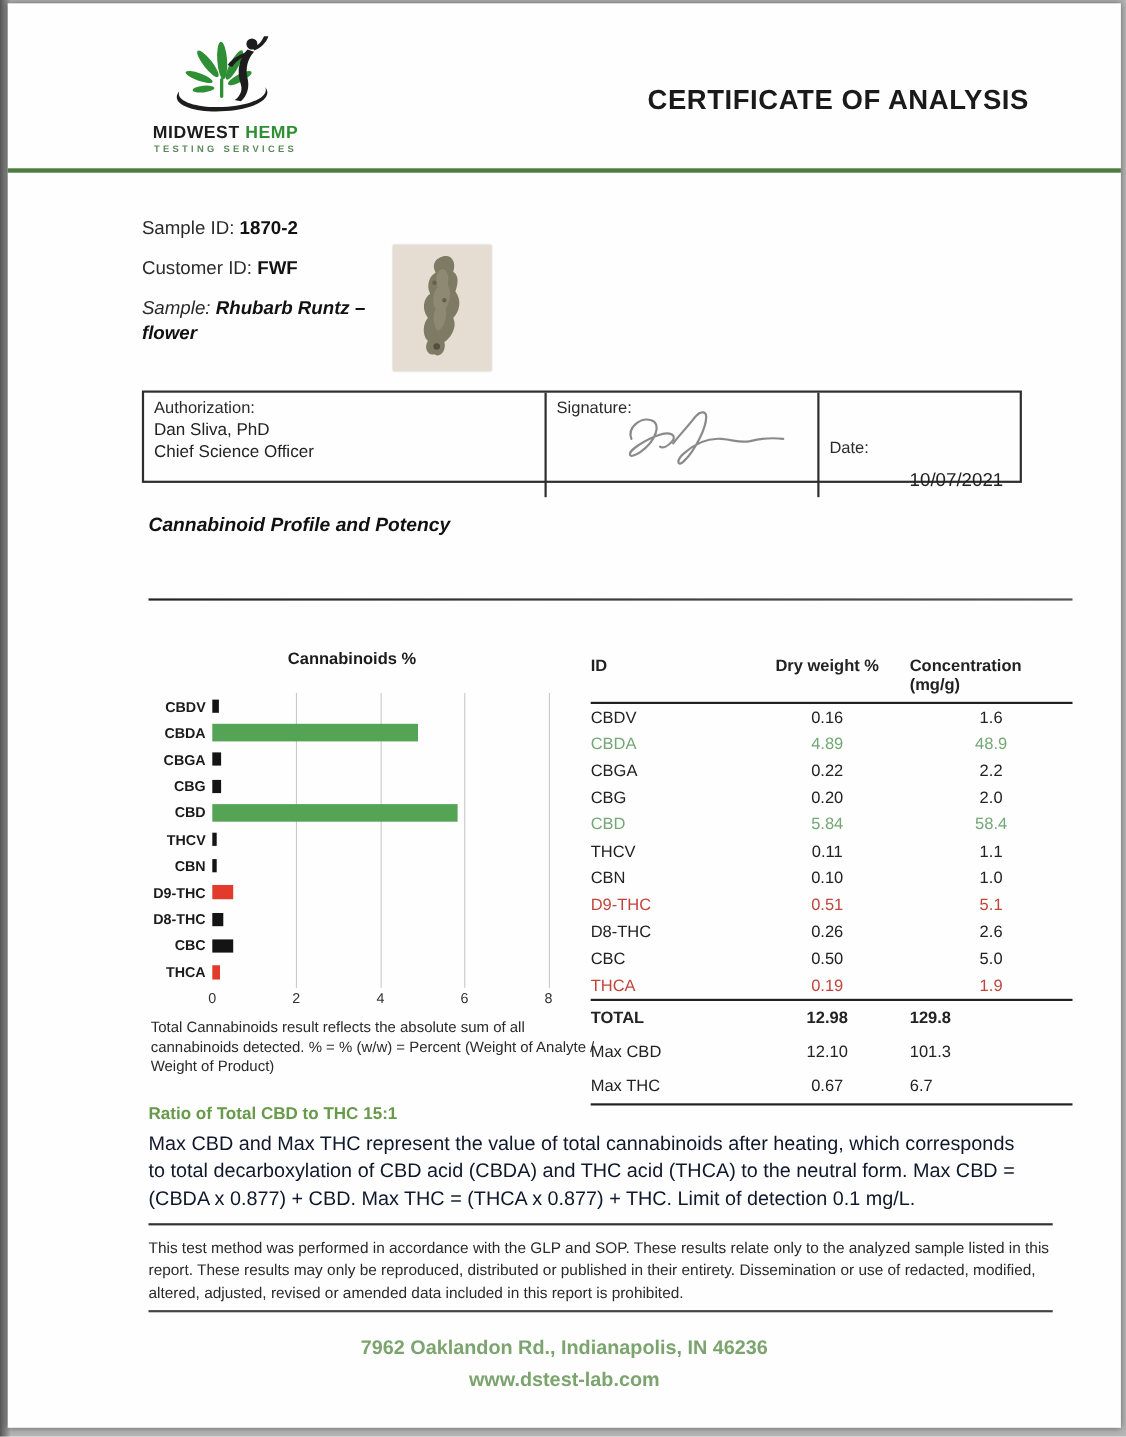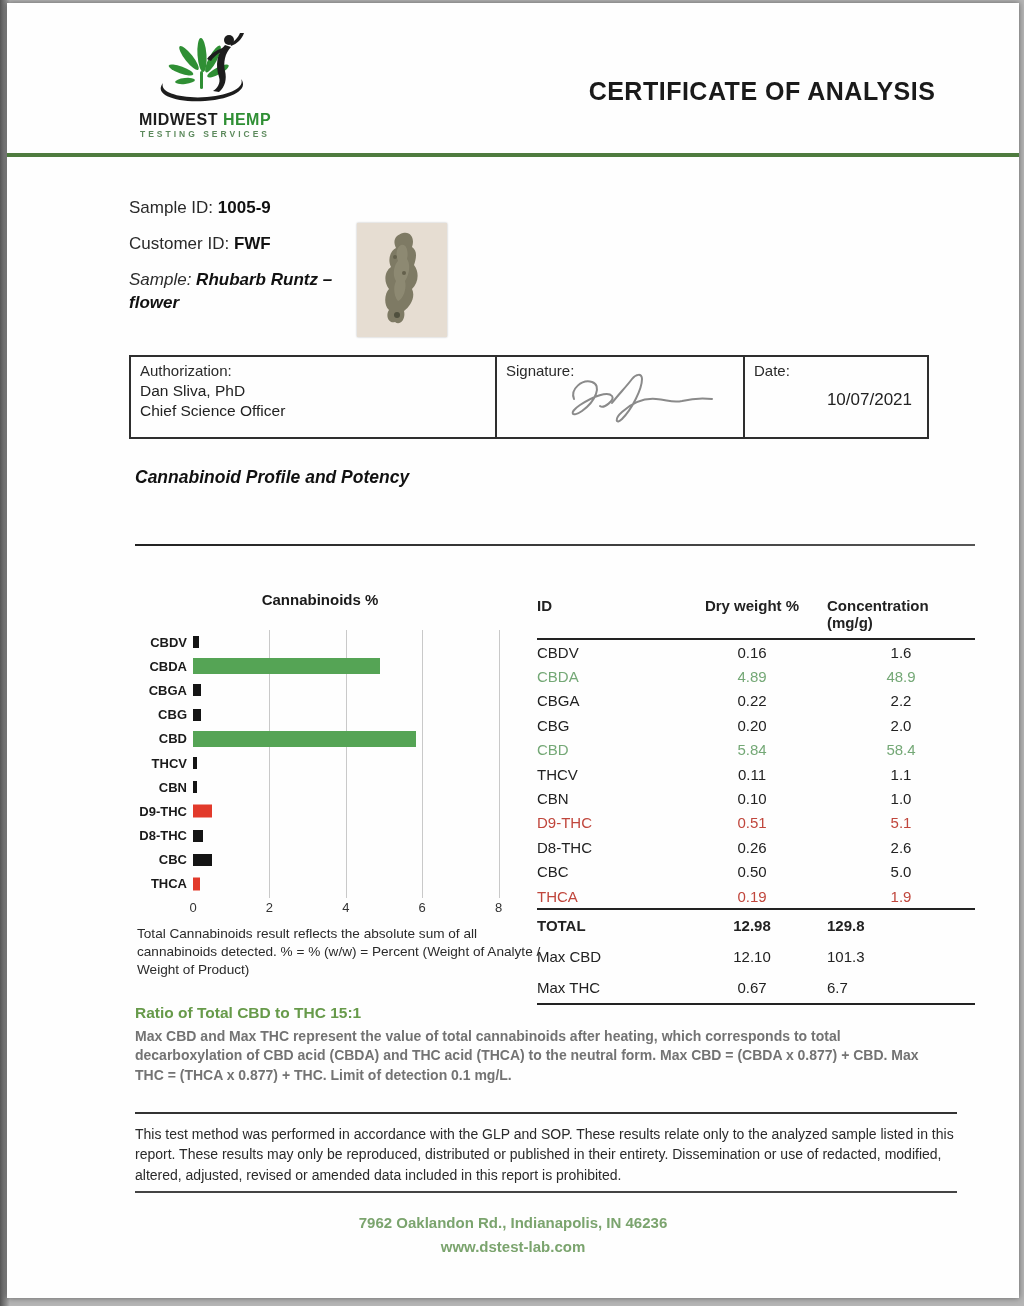--- a/index.html
+++ b/index.html
@@ -28,21 +28,21 @@
   .sample-block { left:122px; top:194px; width:250px; font-size:17px; line-height:1.35; color:#2a2a2a;}
   .sample-block p { margin-bottom:13px; }
   .sample-block p.tight { margin-bottom:2px; }
   .sample-block b { color:#111; }
   .photo { left:350px; top:220px; width:90px; height:114px; background:#eae1d6; box-shadow:0 0 2px #bbb; }
 
   
   .auth-table { left:122px; top:352px; width:800px; height:84px; border:2px solid #2e2e2e;
     display:grid; grid-template-columns:366px 248px 182px; font-size:15.5px; }
   .auth-cell { border-right:2px solid #2e2e2e; padding:4px 9px; position:relative; line-height:1.3; }
-  .auth-cell:last-child { border-right:none; }
+  .auth-cell:last-child { border-right:none;margin-top:37px; }
   .auth-label { font-size:15px; color:#2a2a2a; }
   .sig-svg { position:absolute; left:55px; top:8px; }
   .date-value { text-align:right; font-size:17px; margin-top:8px; padding-right:6px; }
 
   
   .sec-heading { left:128px; top:464px; font-size:17.5px; font-weight:bold; font-style:italic; color:#111;}
   .method-text { left:128px; top:502px; font-size:16px; color:#2a2a2a; }
   .rule-dark { left:128px; top:541px; width:840px; height:2px; background:linear-gradient(90deg,#222,#555); }
 
   
@@ -72,25 +72,25 @@
   .t-row.c-red { color:#c0463c; }
   .t-sep { border-top:2px solid #222; }
   .t-sum { display:grid; grid-template-columns:140px 150px 148px; height:31px; align-items:center; }
   .t-sum span:nth-child(2){ text-align:center; }
   .t-sum span:nth-child(3){ }
   .t-sum.bold { font-weight:bold; }
   .t-bottom { border-top:2px solid #222; }
 
   
   .ratio-head { left:128px; top:1001px; font-size:15.5px; font-weight:bold; color:#679a4a; }
-  .ratio-text { left:128px; top:1024px; width:800px; font-size:14px; line-height:1.38; color:#737373;font-weight:bold; }
+  .ratio-text { left:128px; top:1024px; width:800px; font-size:18px; line-height:1.38; color:#0f172a; }
   .disc-line-top { left:128px; top:1109px; width:822px; height:2px; background:#333; }
   .disclaimer { left:128px; top:1121px; width:820px; font-size:14px; line-height:1.45; color:#2a2a2a; }
   .disc-line-bot { left:128px; top:1188px; width:822px; height:1.5px; background:#444; }
-  .footer { left:106px; top:1208px; width:800px; text-align:center; color:#7ba46e; font-weight:bold; font-size:15px; line-height:1.6;}
+  .footer { left:106px; top:1208px; width:800px; text-align:center; color:#7ba46e; font-weight:bold; font-size:18px; line-height:1.6;}
 </style>
 </head>
 <body>
 
 <div class="page">
 
   <div class="abs coa-title">CERTIFICATE OF ANALYSIS</div>
 
   <div class="abs logo">
     <svg width="120" height="78" viewBox="0 0 120 78">
@@ -116,21 +116,21 @@
     </svg>
     <div class="logo-words">
       <span>MIDWEST</span>
       <span class="green">HEMP</span>
     </div>
     <div class="logo-sub">TESTING SERVICES</div>
   </div>
   <div class="abs green-rule"></div>
 
   <div class="abs sample-block">
-    <p><span>Sample ID:</span> <b>1005-9</b></p>
+    <p><span>Sample ID:</span> <b>1870-2</b></p>
     <p><span>Customer ID:</span> <b>FWF</b></p>
     <p class="tight" style="width:238px;font-style:italic;"><span>Sample:</span> <b>Rhubarb Runtz – flower</b></p>
   </div>
 
   <div class="abs photo">
     <svg width="90" height="114" viewBox="0 0 90 114">
       <rect width="90" height="114" fill="#eae1d6"></rect>
       <rect width="90" height="114" fill="#e2d8cc" opacity=".4"></rect>
       <path d="M46,10 C54,8 58,16 55,24 C61,28 59,36 57,42 C63,50 61,60 55,66 C59,74 53,84 47,88 C49,96 43,103 38,99 C32,101 28,93 32,87 C26,81 28,70 32,66 C26,58 28,48 34,44 C30,36 34,27 39,25 C35,17 39,12 46,10 Z" fill="#7e7a64"></path>
       <path d="M44,22 C49,20 52,28 50,36 C54,42 52,52 48,58 C50,66 46,76 41,78 C37,74 36,64 39,58 C35,52 37,42 41,38 C38,30 40,24 44,22 Z" fill="#918d75" opacity=".8"></path>

